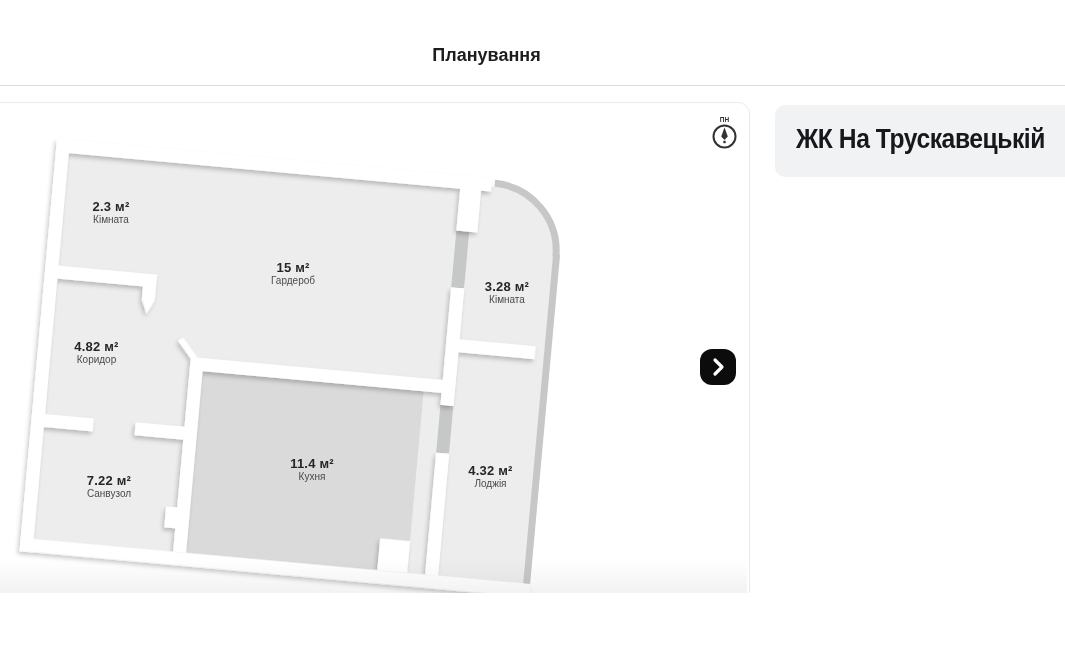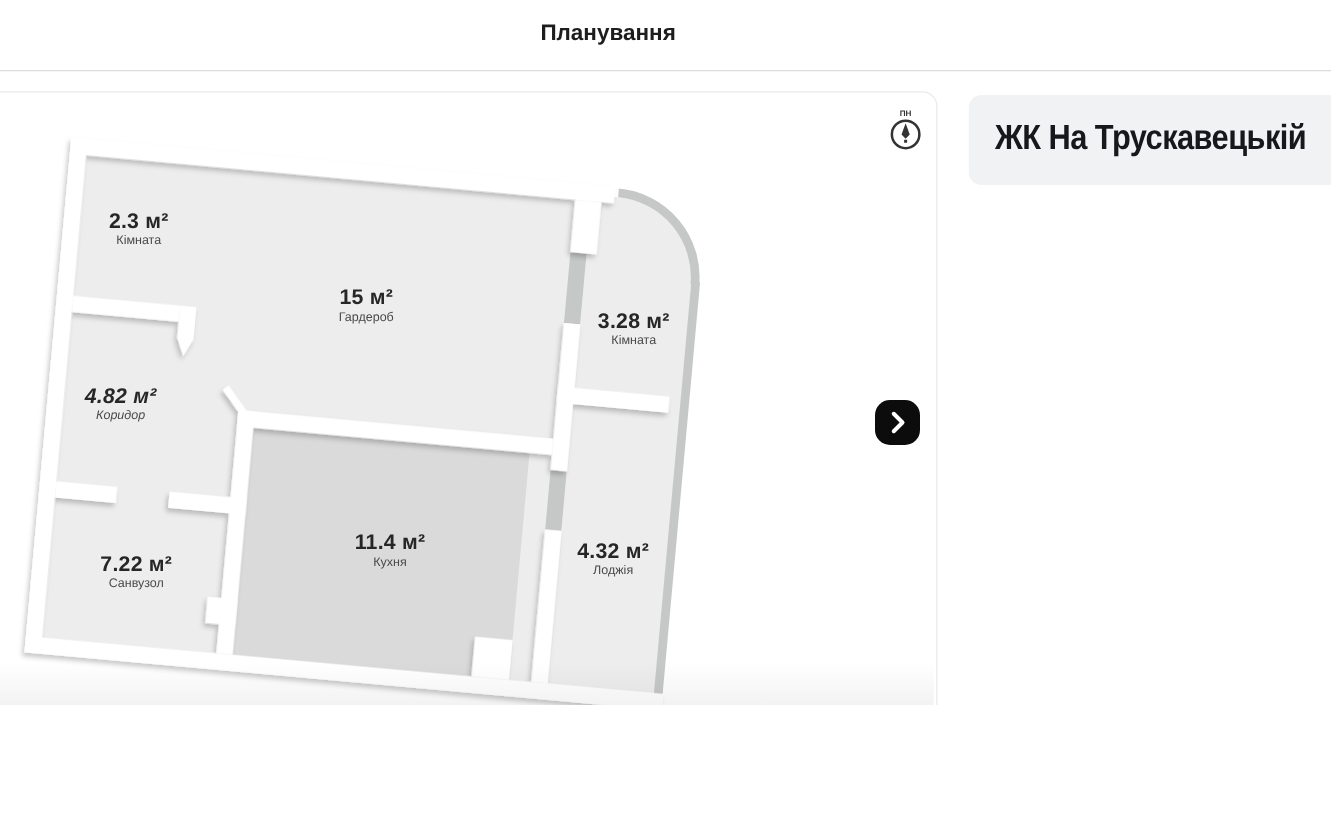--- a/index.html
+++ b/index.html
@@ -1,21 +1,21 @@
 <!DOCTYPE html>
 <html lang="uk"><head>
 <meta charset="utf-8">
 <title>Планування</title>
 <style>
   html,body{margin:0;padding:0;background:#fff;width:1065px;height:656px;overflow:hidden;
     font-family:"Liberation Sans", sans-serif;}
   .abs{position:absolute;}
-  #stage{position:relative;width:1065px;height:564px;overflow:hidden;}
+  #stage{position:relative;width:1065px;height:564px;overflow:hidden;margin-top:29px;}
   .lbl{position:absolute;transform:translate(-50%,-50%);white-space:nowrap;text-align:center;}
-  .val{font-weight:700;font-size:17px;color:#262626;letter-spacing:0.2px;}
+  .val{font-weight:700;font-size:13px;color:#262626;letter-spacing:0.2px;}
   .nam{font-weight:400;font-size:10px;color:#4a4a4a;}
 </style>
 </head>
 <body>
 <div id="stage">
 
   <div class="abs" style="left:0;top:17px;width:973px;text-align:center;font-size:18px;font-weight:700;color:#1d1d1d;line-height:18px;">Планування</div>
 
   <div class="abs" style="left:0;top:56px;width:1065px;height:1px;background:#dcdcdc;"></div>
 
@@ -89,21 +89,21 @@
   <div class="lbl" style="left:293px;top:243.5px;">
       <div class="val">15 м²</div>
       <div class="nam">Гардероб</div>
     </div>
 
   <div class="lbl" style="left:507px;top:262.5px;">
       <div class="val">3.28 м²</div>
       <div class="nam">Кімната</div>
     </div>
 
-  <div class="lbl" style="left:96.5px;top:322.5px;font-style:italic;">
+  <div class="lbl" style="left:96.5px;top:322.5px;">
       <div class="val">4.82 м²</div>
       <div class="nam">Коридор</div>
     </div>
 
   <div class="lbl" style="left:312px;top:439.5px;">
       <div class="val">11.4 м²</div>
       <div class="nam">Кухня</div>
     </div>
 
   <div class="lbl" style="left:109px;top:456.5px;">

